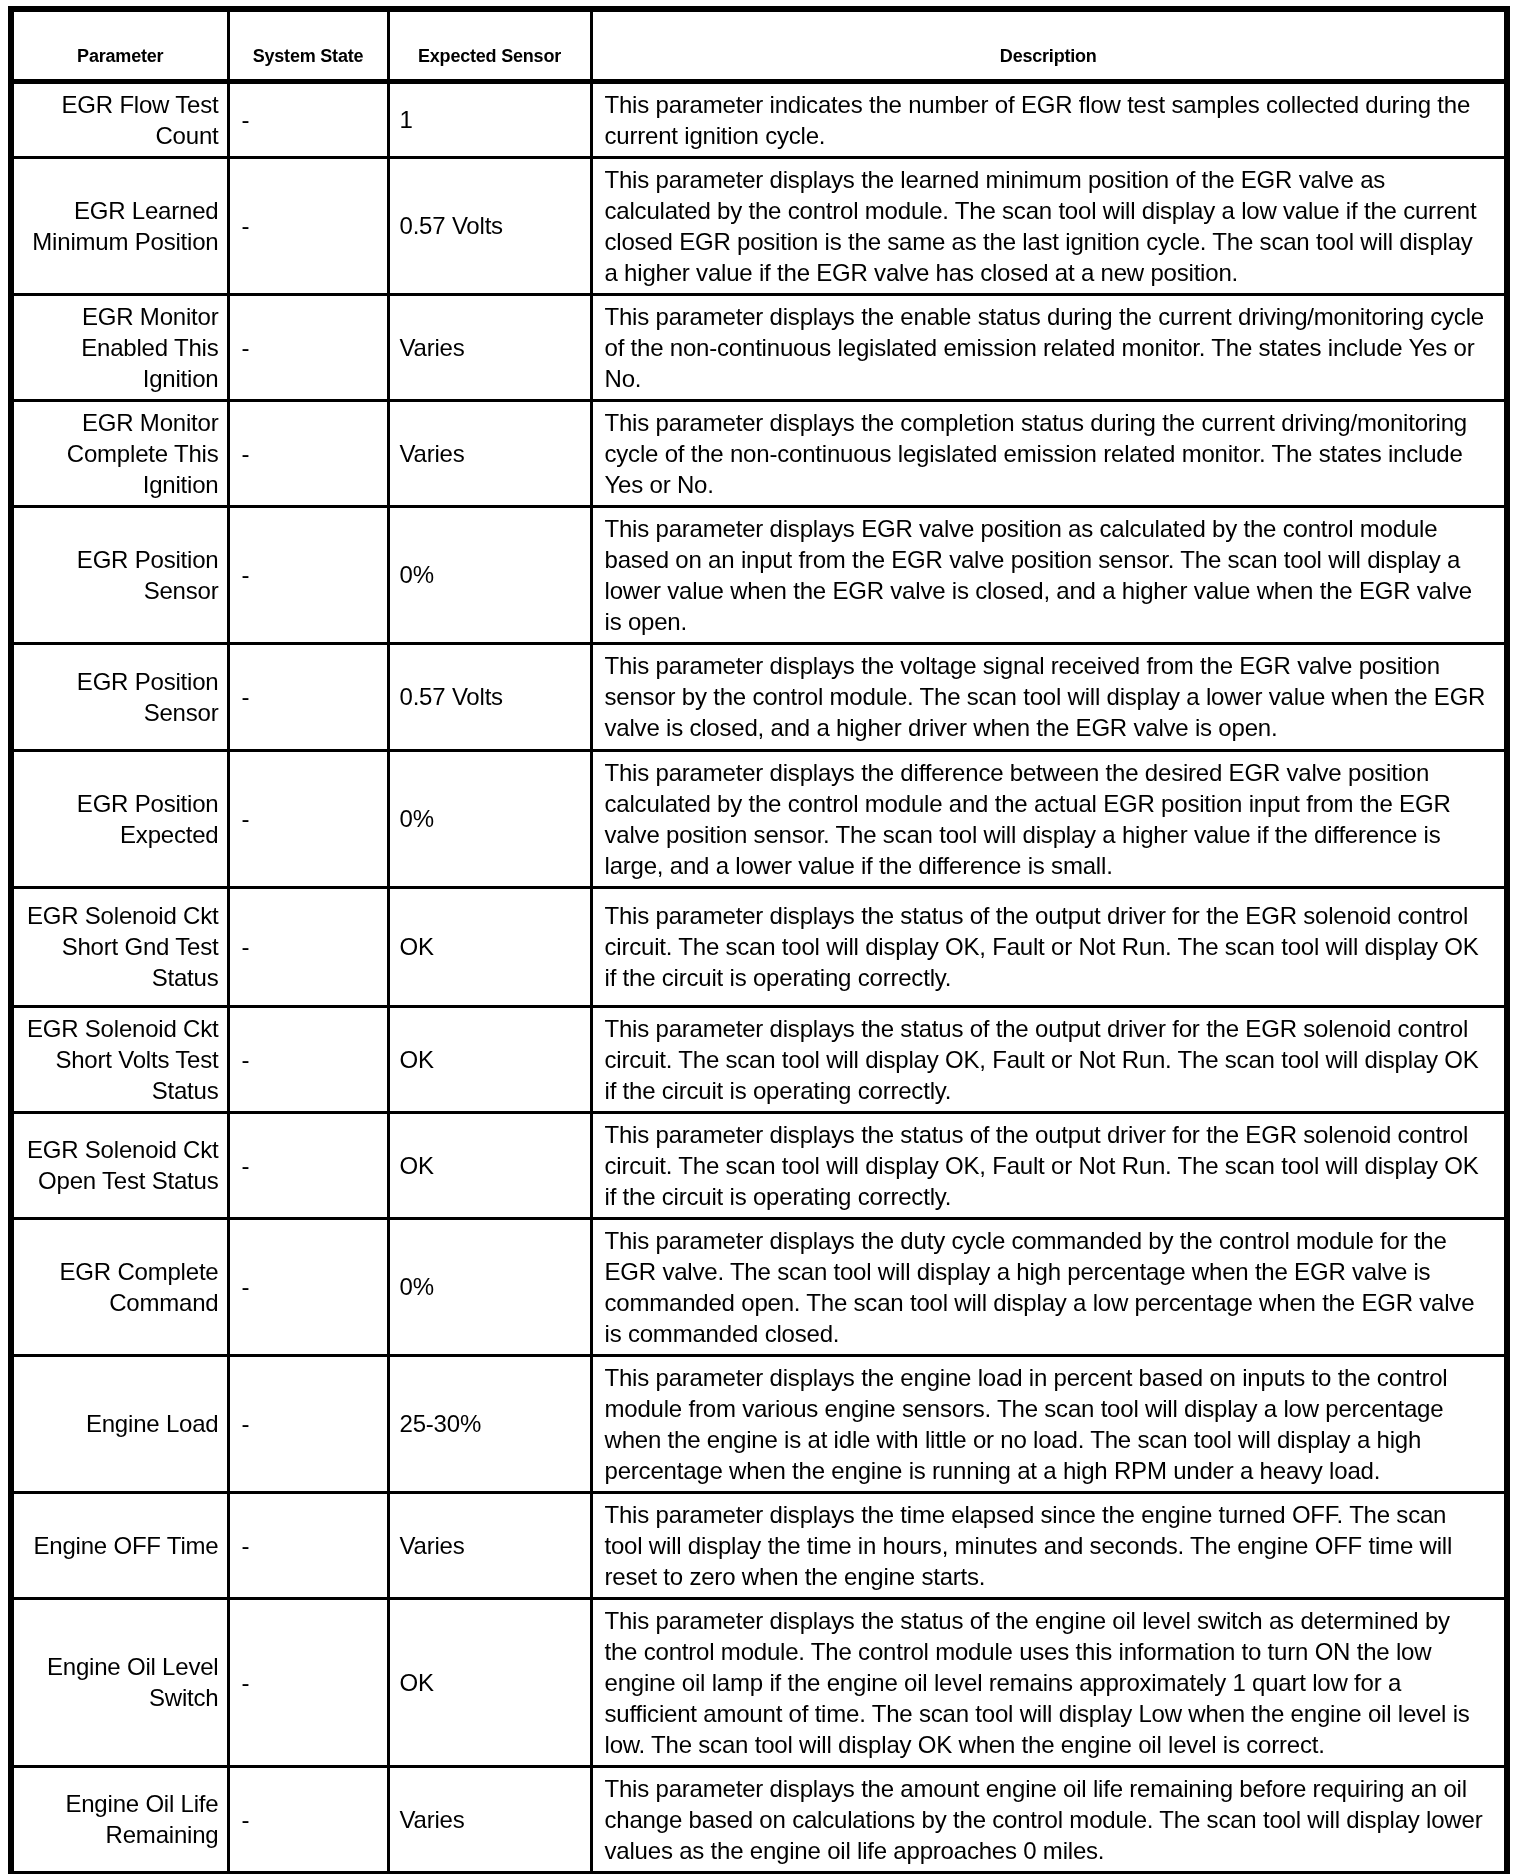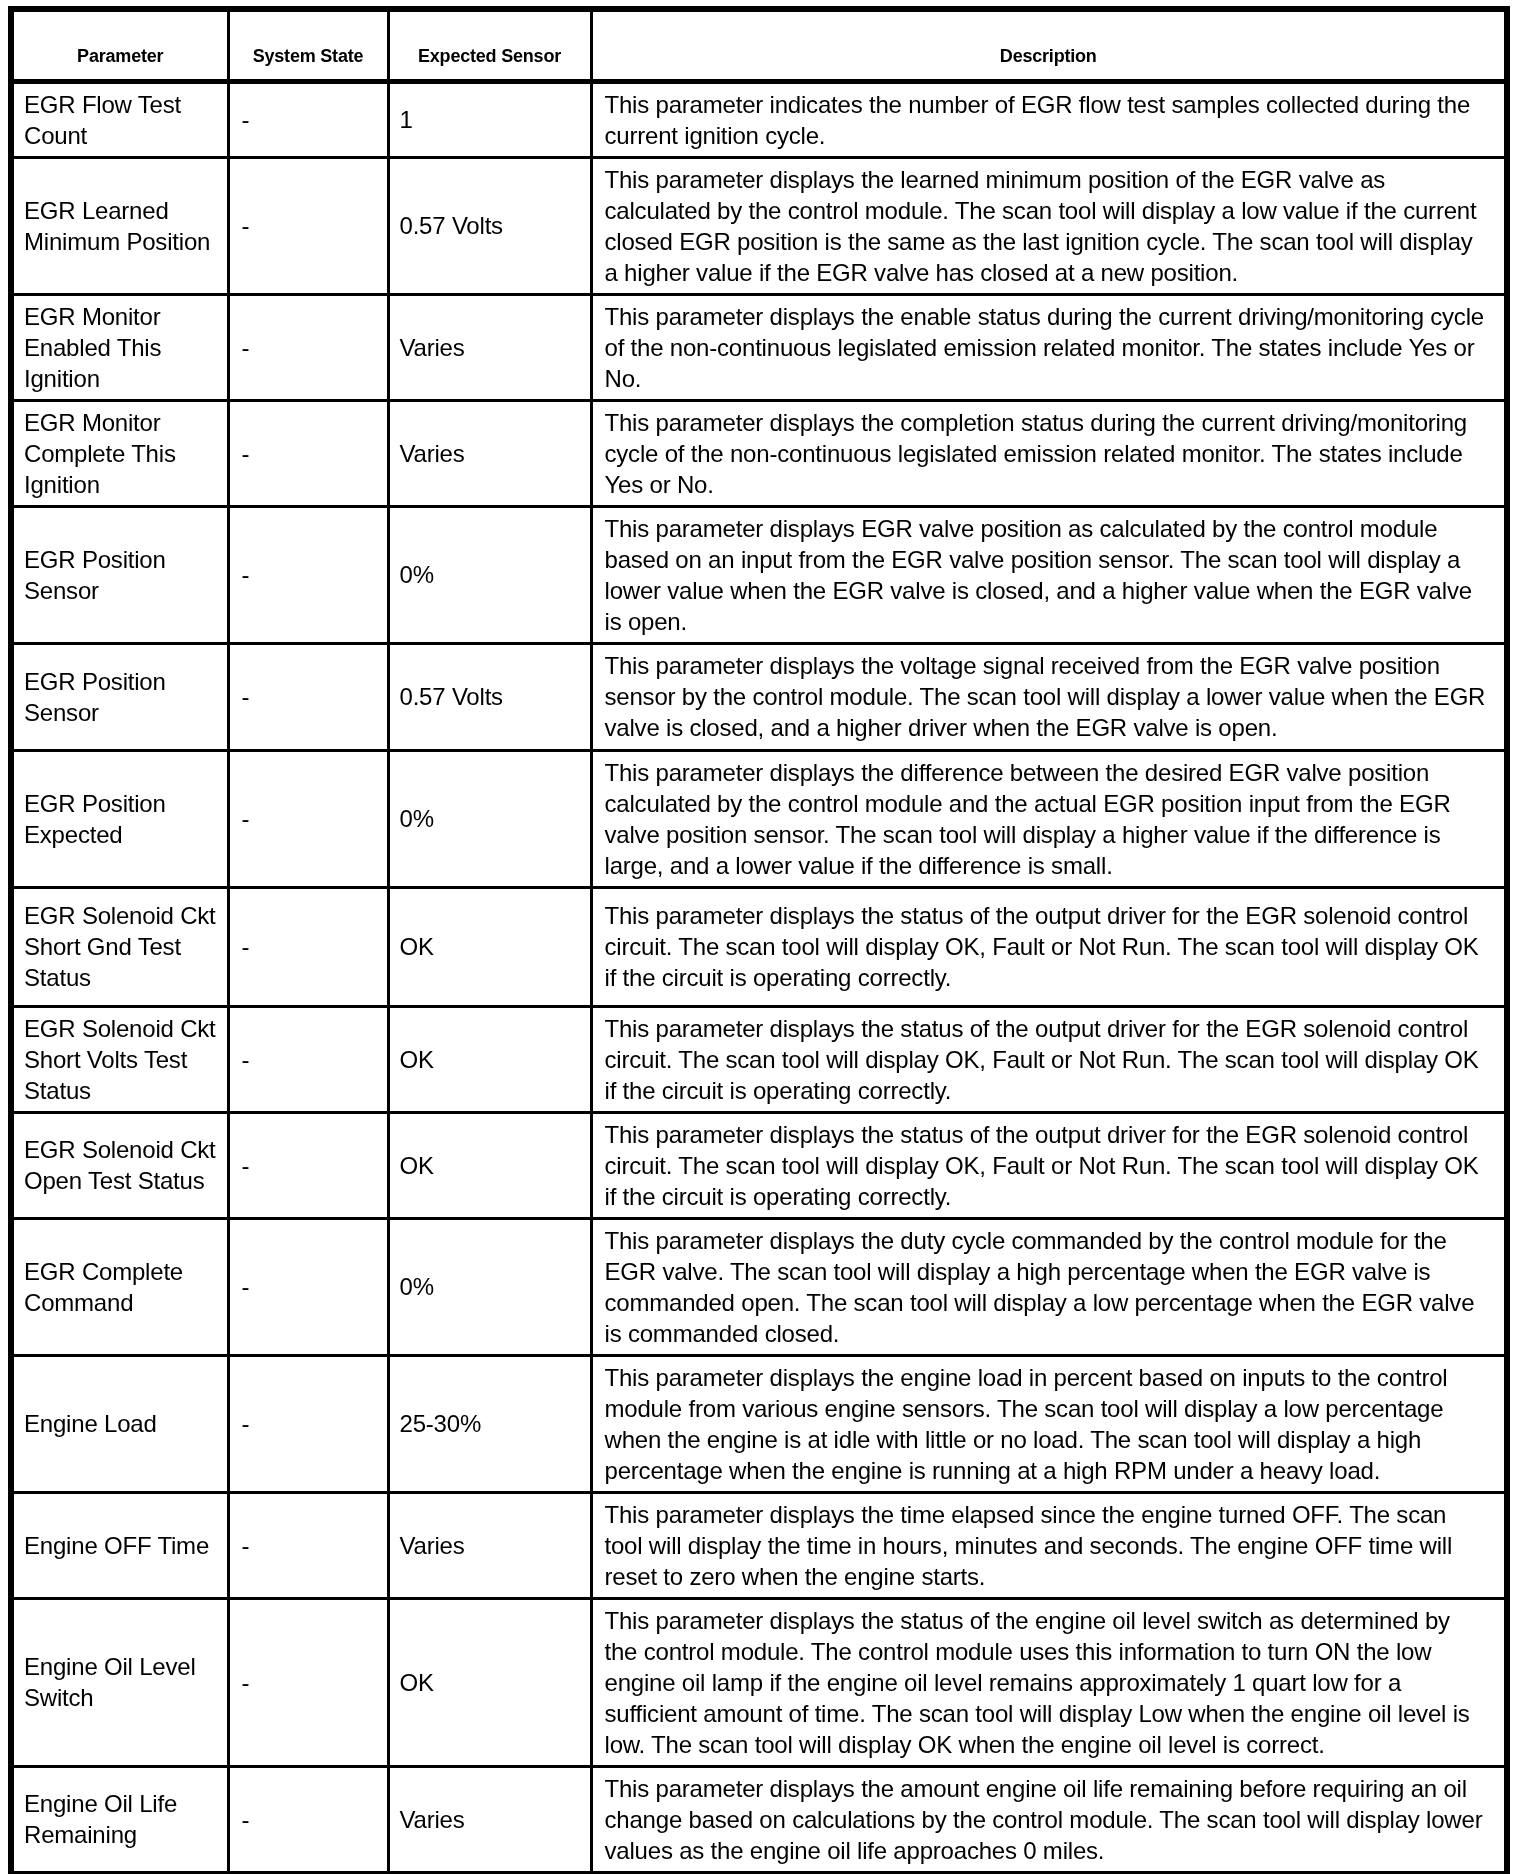--- a/index.html
+++ b/index.html
@@ -40,21 +40,21 @@
     vertical-align: bottom;
     text-align: center;
     padding: 8px 4px 7px 4px;
     height: 72px;
     box-sizing: border-box;
   }
   tbody td {
     vertical-align: middle;
     text-align: left;
   }
-  td.param { padding: 5px 8px 5px 10px; }
+  td.param { padding: 5px 8px 5px 10px; text-align: right; }
   td.state { padding: 5px 6px 5px 12px; }
   td.value { padding: 5px 6px 5px 10px; }
   td.desc  { padding: 5px 16px 5px 12px; }
 </style>
 </head>
 <body>
 
 <table class="param-table">
   <colgroup>
     <col class="c-param">

